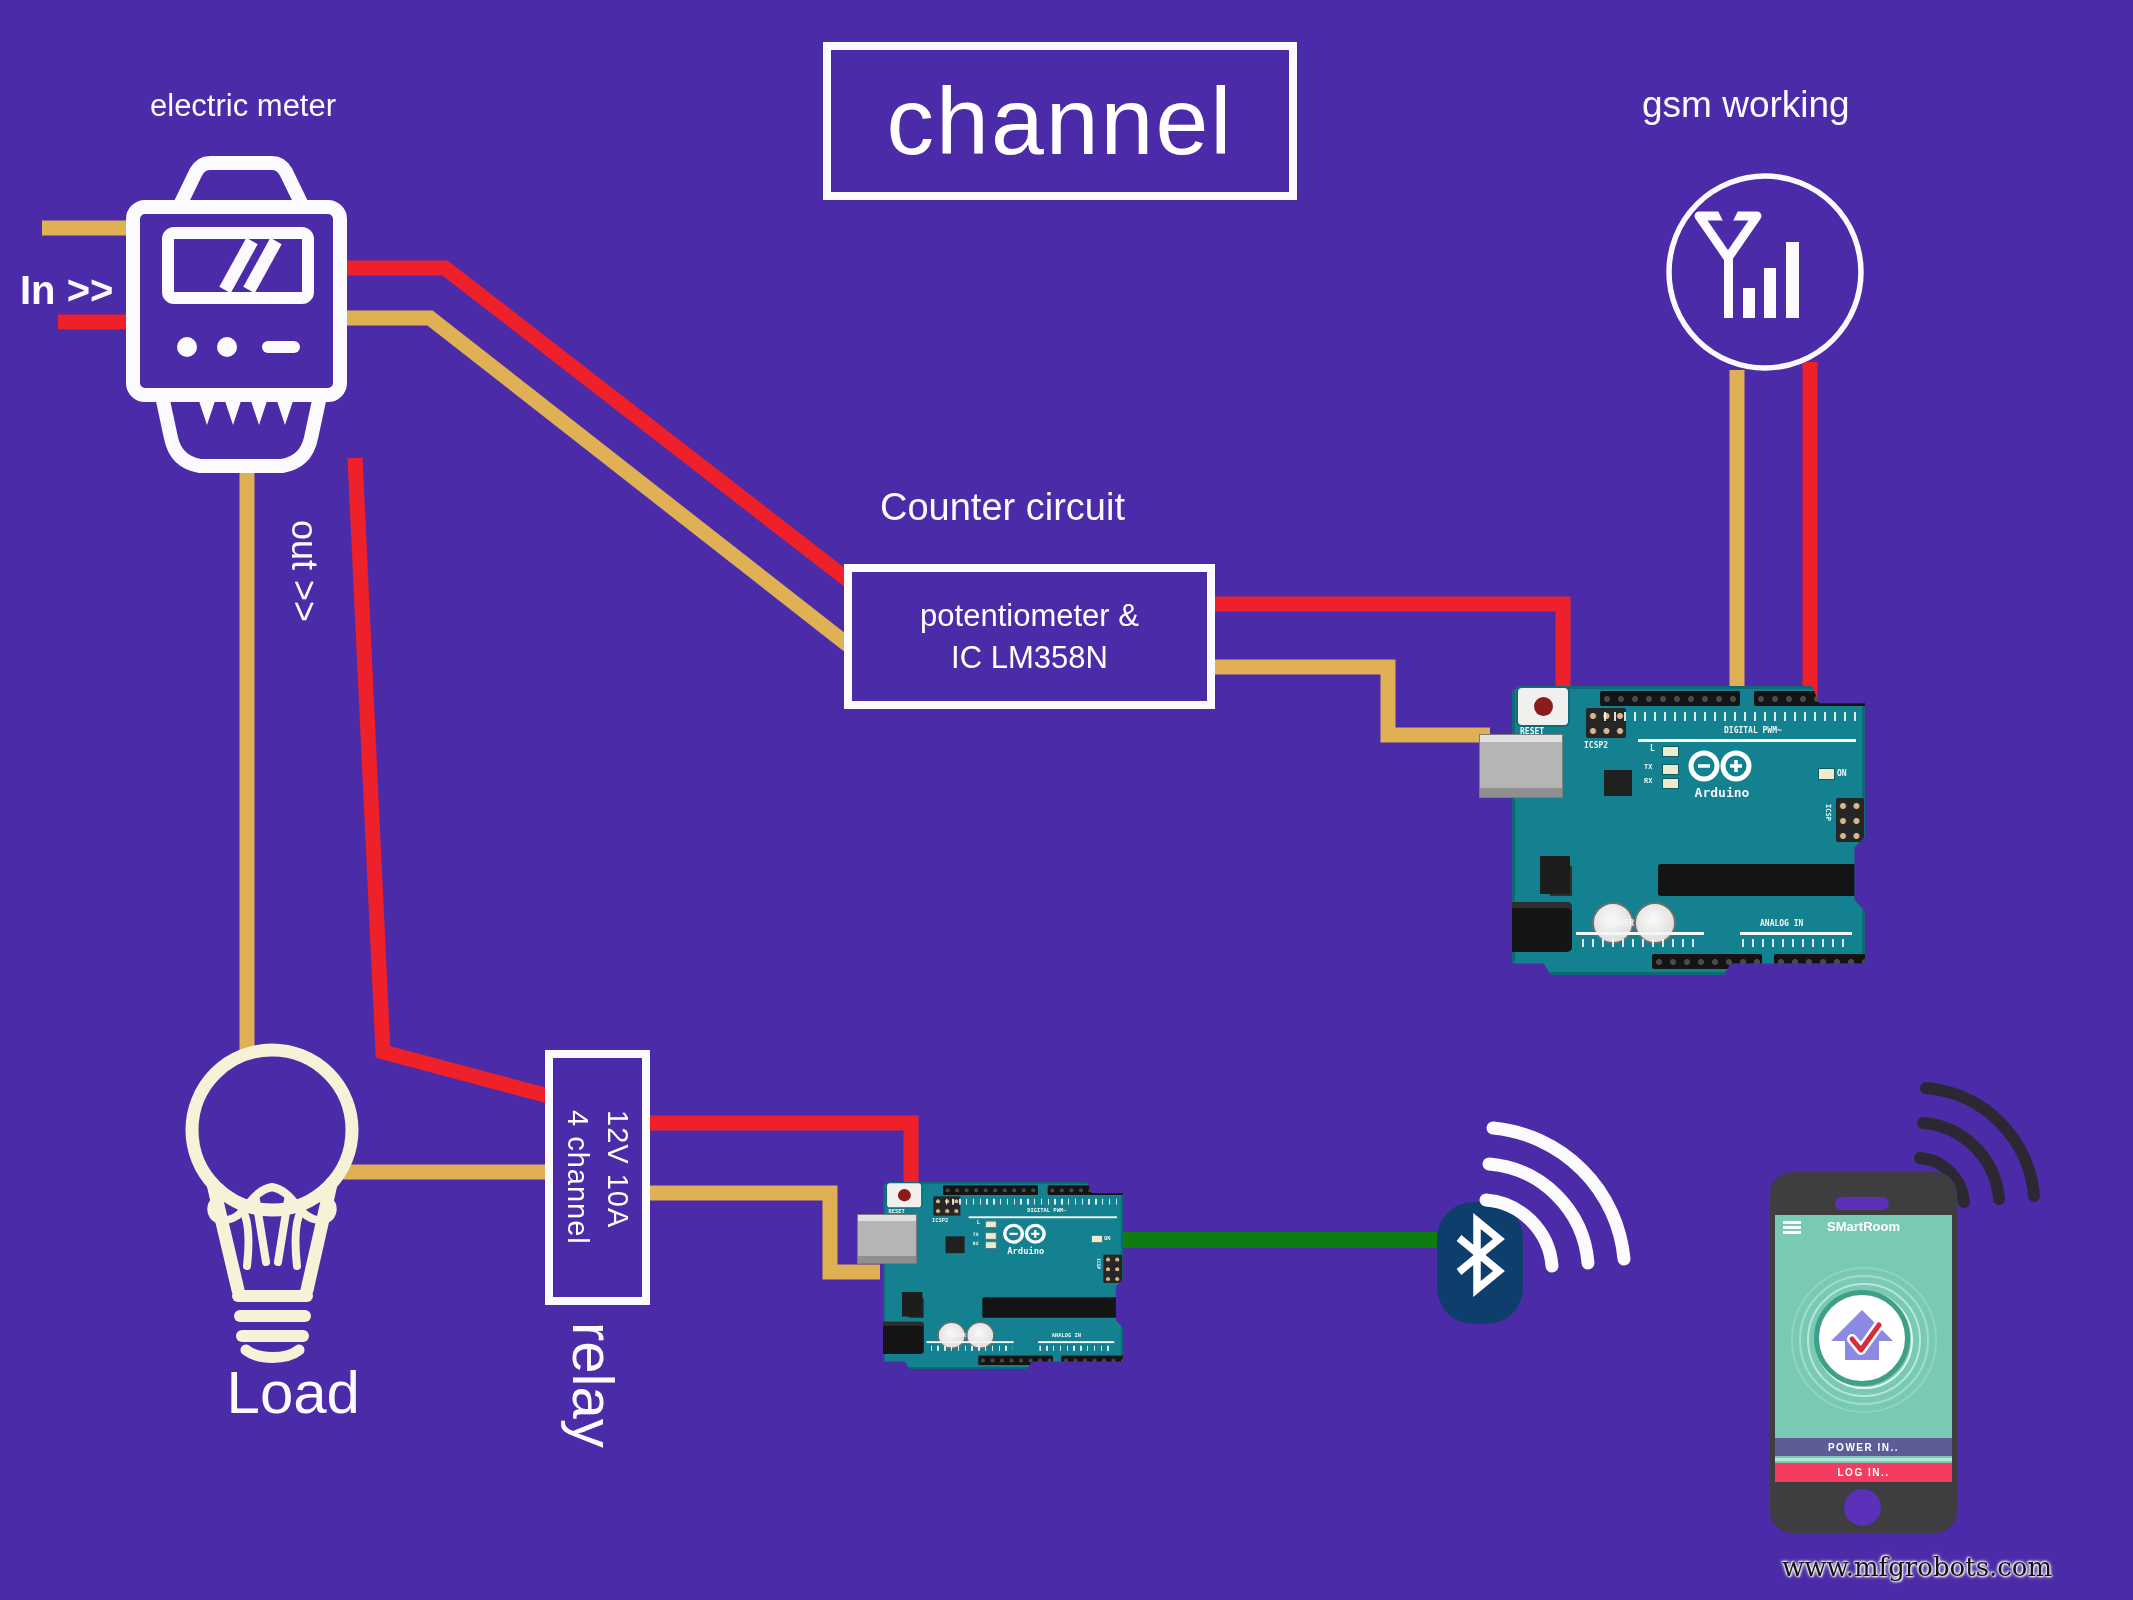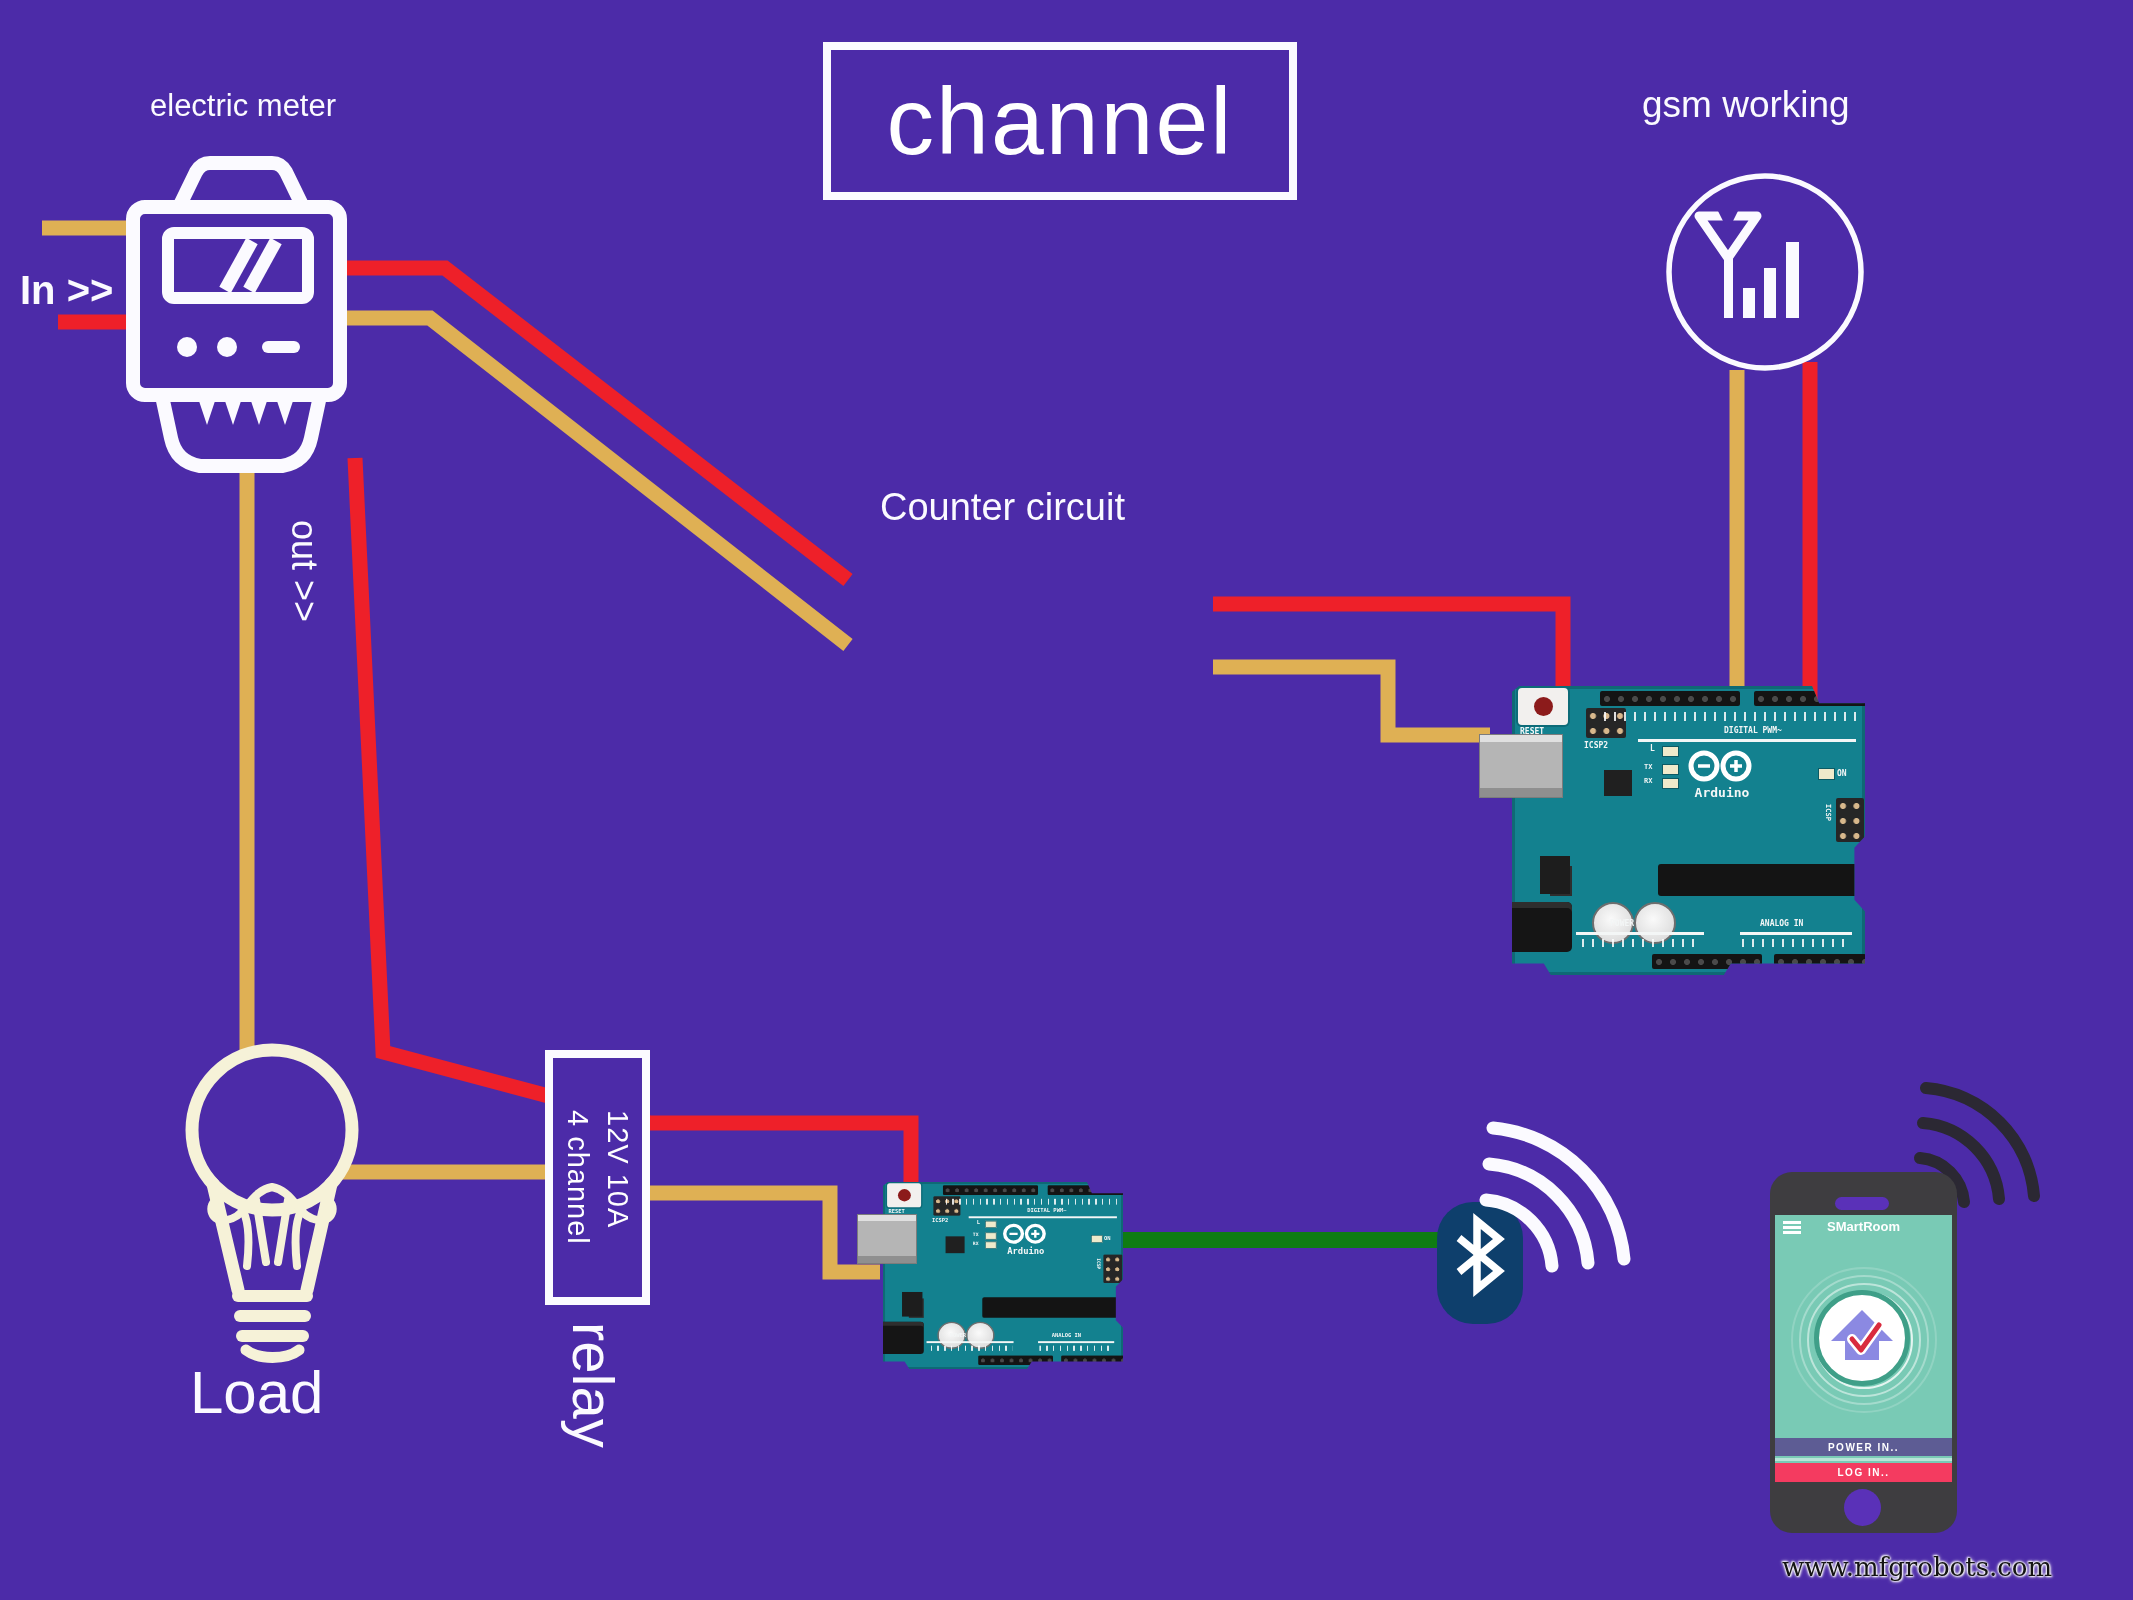--- a/index.html
+++ b/index.html
@@ -7,21 +7,21 @@
          font-family:"Liberation Sans",sans-serif;color:#fff;}
   .abs{position:absolute;}
   svg{position:absolute;left:0;top:0;}
   
   .lbl{position:absolute;color:#fbfaff;white-space:nowrap;}
   .lbl-meter{left:150px;top:88px;width:160px;font-size:31px;}
   .lbl-gsm{left:1642px;top:84px;font-size:37px;}
   .lbl-counter{left:880px;top:486px;font-size:38px;}
   .lbl-in{left:20px;top:268px;font-size:40px;font-weight:bold;}
   .lbl-out{left:283px;top:520px;font-size:36px;writing-mode:vertical-lr;}
-  .lbl-load{left:190px;top:1358px;width:170px;font-size:60px;text-align:left;}
+  .lbl-load{left:190px;top:1358px;width:170px;font-size:60px;text-align:right;}
   .lbl-relay{left:560px;top:1322px;font-size:58px;writing-mode:vertical-lr;}
   
   .working-box{left:823px;top:42px;width:458px;height:142px;border:8px solid #fbfaff;
                display:flex;align-items:center;justify-content:center;font-size:95px;letter-spacing:2px;}
   .counter-box{left:844px;top:564px;width:355px;height:129px;border:8px solid #fbfaff;background:#4c2ba8;
                display:flex;flex-direction:column;align-items:center;justify-content:center;font-size:31px;line-height:42px;}
   .relay-box{left:545px;top:1050px;width:89px;height:239px;border:8px solid #fbfaff;background:#4c2ba8;
              display:flex;align-items:center;justify-content:center;}
   .relay-box .vtxt{writing-mode:vertical-lr;font-size:29px;line-height:40px;letter-spacing:1px;}
   
@@ -149,20 +149,24 @@
   </svg>
 
   <div class="abs working-box">
     <span>channel</span>
   </div>
   <div class="lbl lbl-meter">electric meter</div>
   <div class="lbl lbl-gsm">gsm working</div>
   <div class="lbl lbl-in">In &gt;&gt;</div>
   <div class="lbl lbl-out">out &gt;&gt;</div>
   <div class="lbl lbl-counter">Counter circuit</div>
+  <div class="abs counter-box">
+    <span>potentiometer &amp;</span>
+    <span>IC LM358N</span>
+  </div>
   <div class="lbl lbl-load">Load</div>
   <div class="abs relay-box">
     <div class="vtxt">
       <div>4 channel</div>
       <div>12V 10A</div>
     </div>
   </div>
   <div class="lbl lbl-relay">relay</div>
 
   <div class="arduino" style="left:1512px;top:686px;width:353px;height:289px;">

